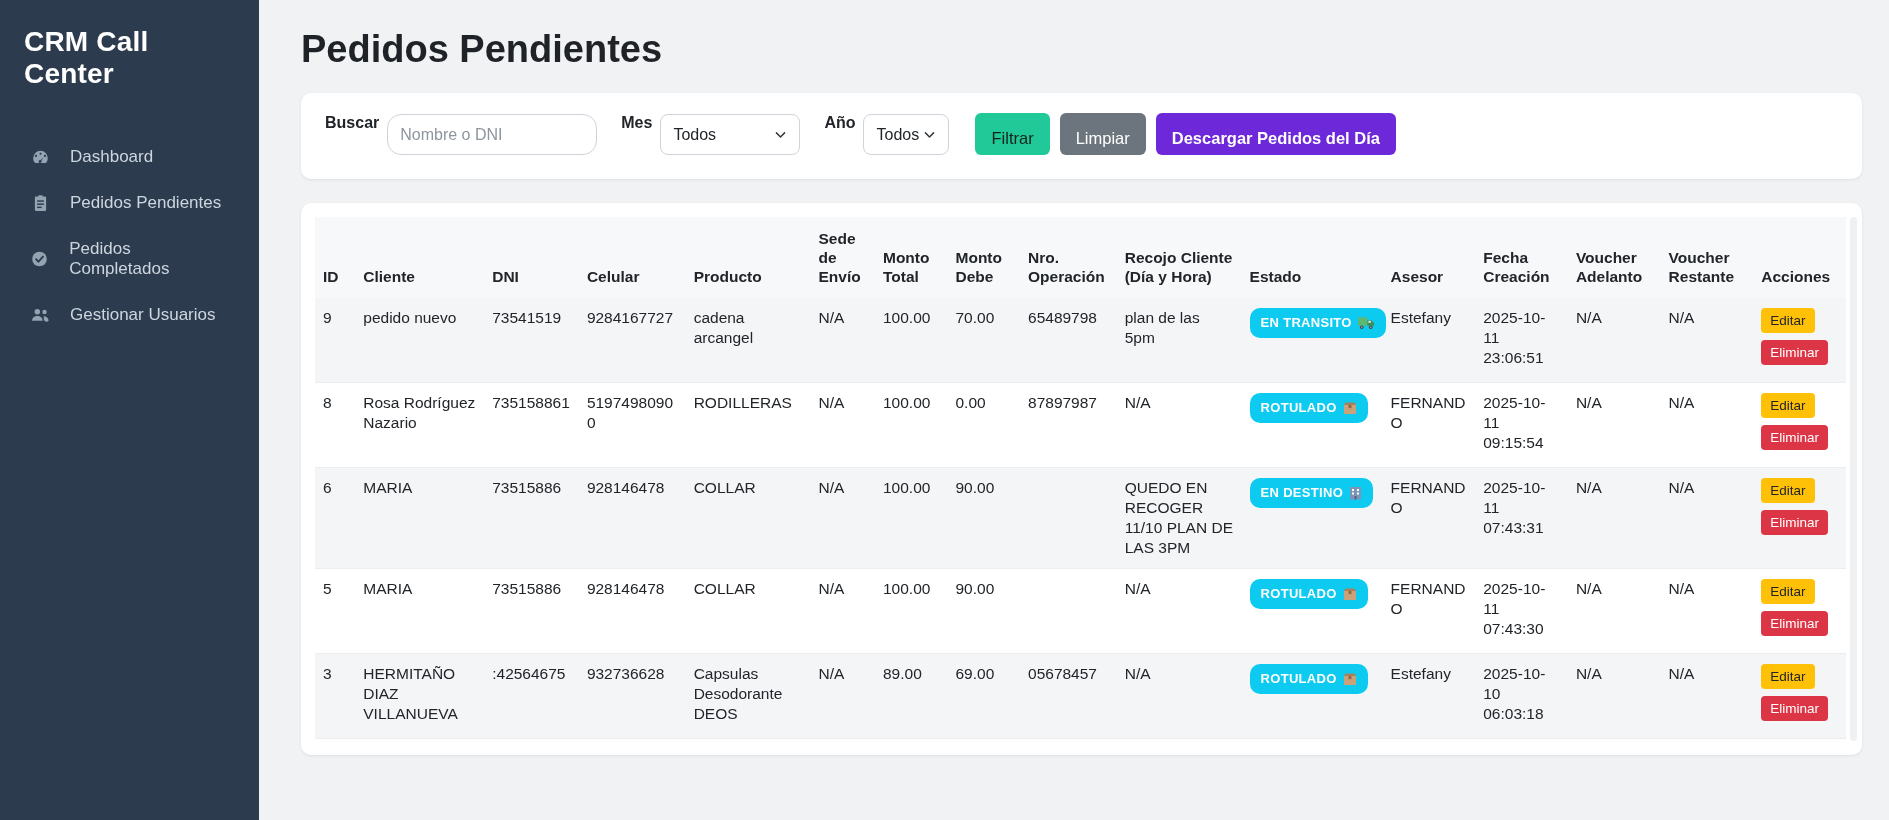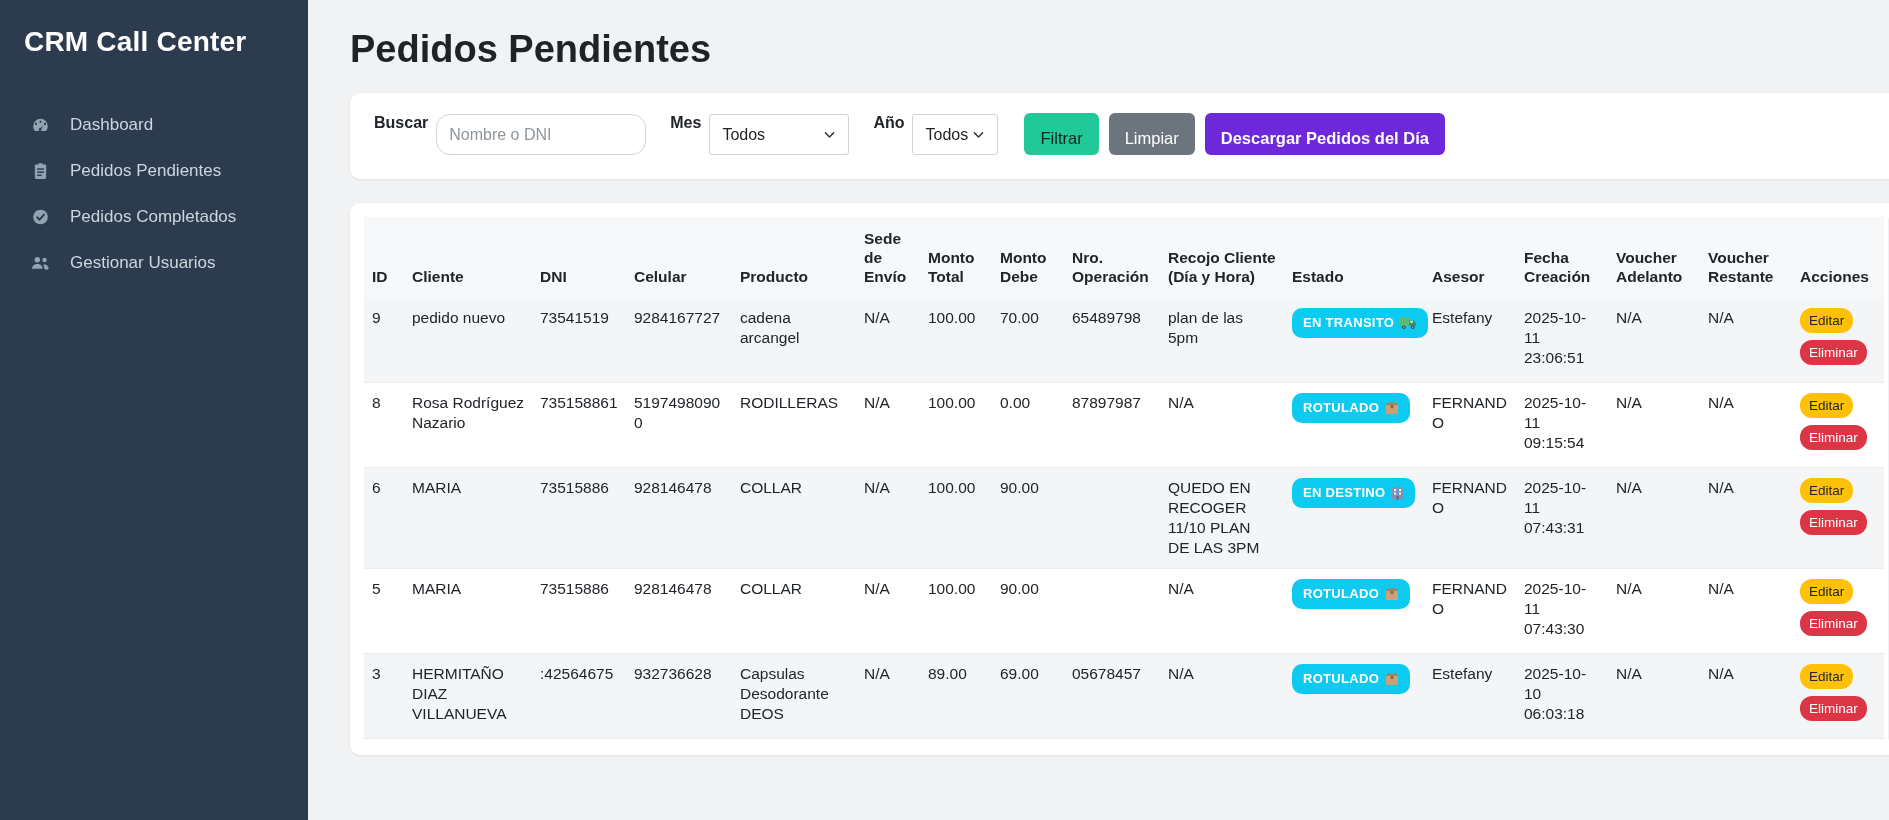--- a/index.html
+++ b/index.html
@@ -3,21 +3,21 @@
 <meta charset="utf-8">
 <style>
   * { box-sizing: border-box; }
   html,body { margin:0; padding:0; }
   body {
     width:1889px; height:820px; overflow:hidden;
     font-family:"Liberation Sans","DejaVu Sans",sans-serif;
     background:#f1f2f4; display:flex; color:#212529;
   }
   
-  .sidebar { width:308px; flex-shrink:0; background:#2d3b4f; height:820px; }
+  .sidebar { width:259px; flex-shrink:0; background:#2d3b4f; height:820px; }
   .brand { color:#ffffff; font-size:28px; font-weight:700; padding:26px 22px 10px 24px; letter-spacing:.2px; }
   .nav { margin-top:34px; display:flex; flex-direction:column; }
   .nav-item {
     display:flex; align-items:center; gap:20px; padding:13px 30px;
     color:#cdd6de; font-size:17px; text-decoration:none; cursor:pointer;
   }
   .nav-ico { width:20px; display:inline-flex; justify-content:center; }
   .nav-ico svg { width:19px; height:18px; fill:#93a3b1; }
   
   .main { flex:1; padding:16px 27px 0 42px; }
@@ -28,21 +28,21 @@
     padding:20px 24px 24px 24px; display:flex; align-items:flex-end; gap:24px;
   }
   .fgroup { display:flex; gap:8px; }
   .flabel { font-size:16px; font-weight:600; color:#212529; }
   .search-input {
     width:210px; height:41px; border:1px solid #ced4da; border-radius:14px;
     padding:0 12px; font-size:16px; font-family:inherit; color:#701a75; outline:none;
   }
   .search-input::placeholder { color:#8d959d; }
   .select {
-    height:41px; border:1px solid #ced4da; border-radius:3px; background:#fff;
+    height:41px; border:1px solid #ced4da; border-radius:8px; background:#fff;
     display:flex; align-items:center; justify-content:space-between;
     padding:0 12px; font-size:16px; color:#212529; cursor:pointer;
   }
   .select.mes { width:140px; }
   .select.ano { width:86px; }
   .chev svg { display:block; }
   .btn-row { display:flex; gap:10px; align-items:flex-end; margin-left:2px; }
   .btn {
     height:42px; border:none; border-radius:6px; padding:16px 16px;
     font-size:16.5px; font-family:inherit; cursor:pointer; white-space:nowrap;
@@ -65,21 +65,21 @@
   }
   tbody tr { border-bottom:1px solid #ecedef; }
   tbody tr:nth-child(odd) { background:#f4f5f7; }
   .badge {
     display:inline-flex; align-items:center; gap:6px;
     background:#0dcaf0; color:#ffffff; font-weight:700; font-size:13px;
     padding:5px 11px; border-radius:10px; letter-spacing:.3px; white-space:nowrap;
   }
   .bicon svg { display:block; }
   .abtn {
-    display:block; border:none; border-radius:12px; cursor:pointer;
+    display:block; border:none; border-radius:4px; cursor:pointer;
     font-size:13.5px; font-family:inherit; padding:5px 9px; margin:0 0 7px 0;
   }
   .abtn.edit { background:#ffc107; color:#212529; }
   .abtn.del  { background:#dc3545; color:#ffffff; }
   .scroll-track {
     position:absolute; right:5px; top:14px; bottom:14px; width:7px;
     background:#eef0f2; border-radius:4px;
   }
 </style>
 </head>

